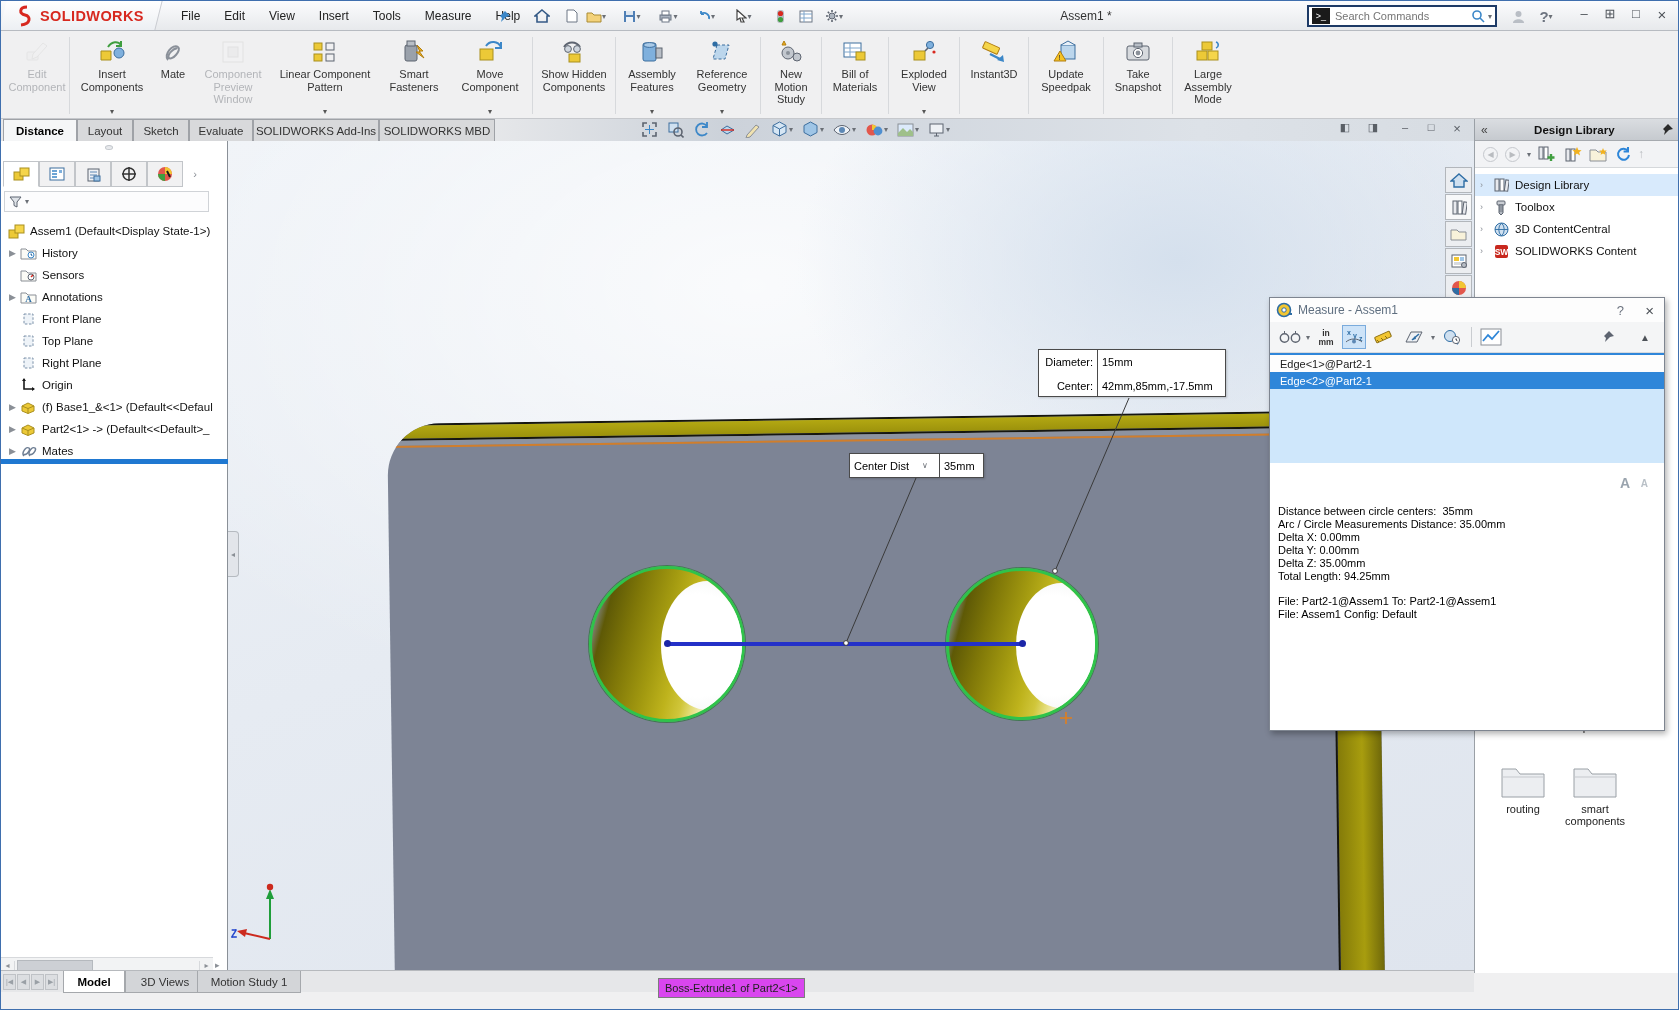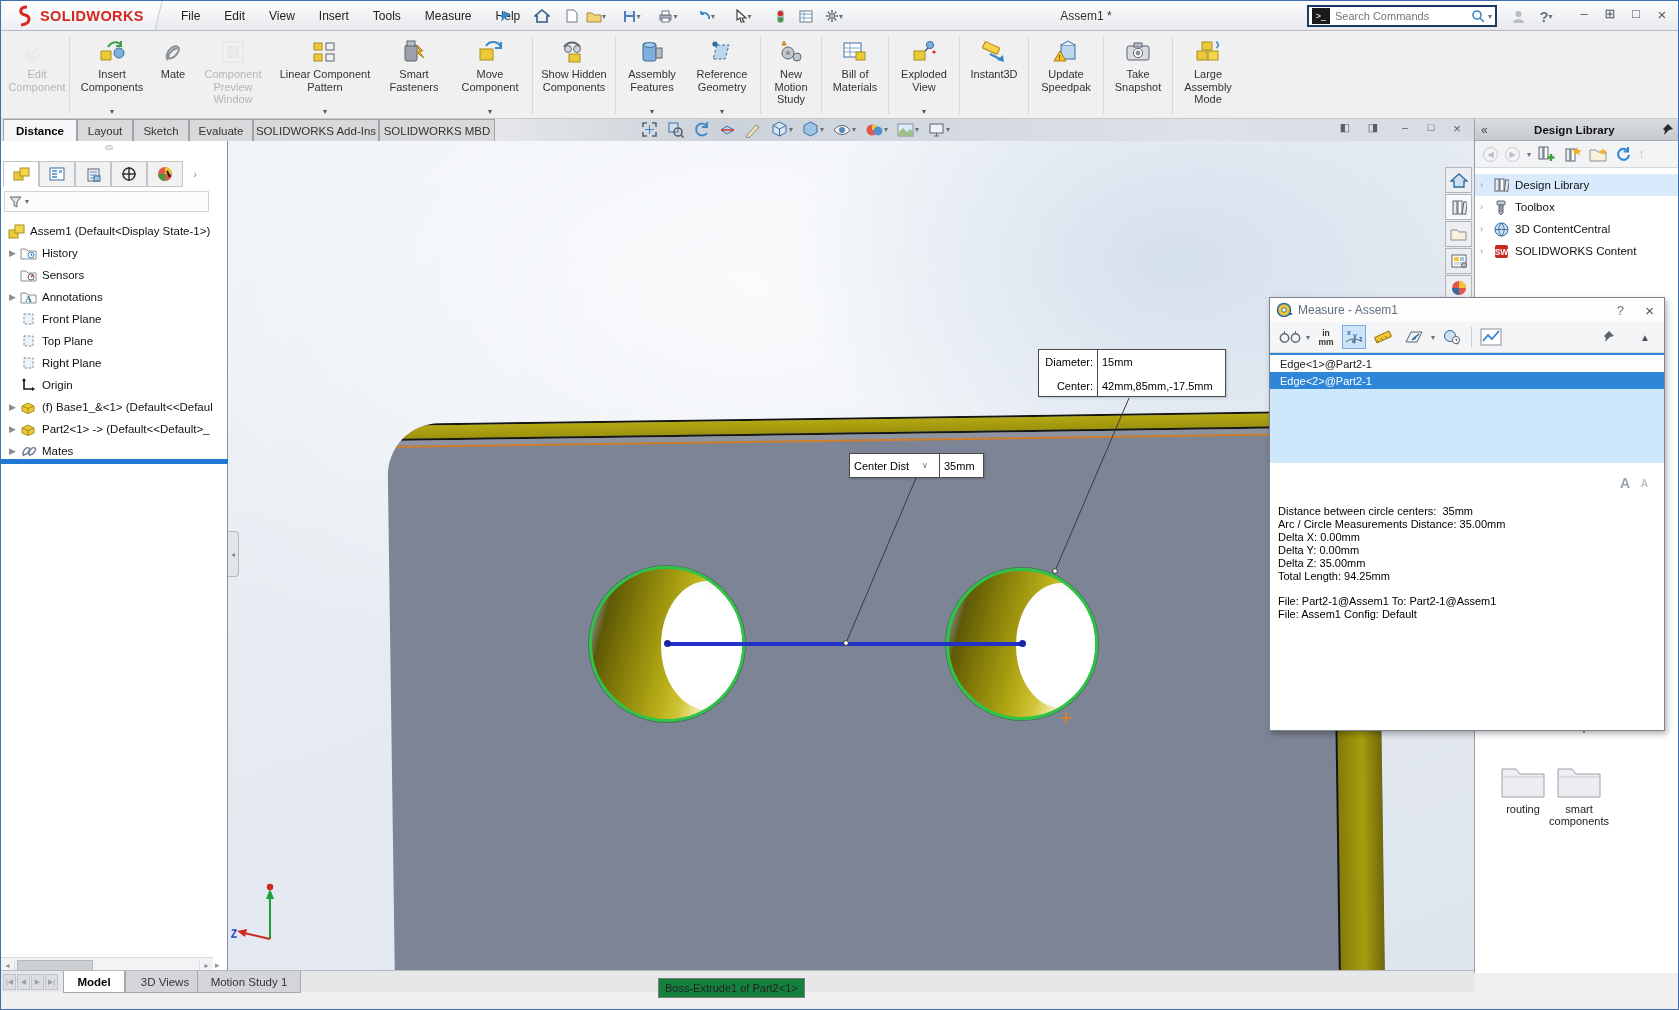--- a/index.html
+++ b/index.html
@@ -111,21 +111,21 @@
   
   #modeltabs{position:absolute;left:0;top:969px;width:1473px;height:22px;background:#e6e7e9;border-top:1px solid #b6b9bd;}
   .mtab{position:absolute;top:0;height:22px;display:flex;align-items:center;justify-content:center;font-size:11.5px;
     color:#333;background:#d3d5d8;border:1px solid #a5a8ac;border-top:none;}
   .mtab.active{background:#fff;font-weight:bold;color:#000;}
   .navbtn{position:absolute;top:3px;width:13px;height:16px;background:#dcdee1;border:1px solid #bfc2c6;font-size:7px;
     color:#9aa0a6;display:flex;align-items:center;justify-content:center;}
   #statusbar{position:absolute;left:0;top:991px;width:1679px;height:19px;background:#f0f0f1;border-top:1px solid #c9ccd0;
     font-size:11px;color:#333;}
   .sdiv{position:absolute;top:2px;width:1px;height:14px;background:#d5d8db;}
-  #tooltip{position:absolute;left:657px;top:977px;height:20px;background:#15803d;border:1px solid #7c7c7c;z-index:60;
+  #tooltip{position:absolute;left:657px;top:977px;height:20px;background:#d946ef;border:1px solid #7c7c7c;z-index:60;
     font-size:11px;color:#222;display:flex;align-items:center;padding:0 6px;}
   svg{display:block;}
 </style>
 </head>
 <body>
 
 <div id="app">
 
   <div id="titlebar">
     <div id="logo">
@@ -908,21 +908,21 @@
         </svg>
       <span style="margin-top:4px">parts</span>
     </div>
     <div class="tp-folder" style="left:12px;top:642px;width:72px">
       <svg width="46" height="38">
           <path d="M2 8 H16 L20 13 H44 V36 H2 z" fill="#eceef1" stroke="#9aa0a6"></path>
           <path d="M2 16 H44" stroke="#c5c8cd"></path>
         </svg>
       <span style="margin-top:4px">routing</span>
     </div>
-    <div class="tp-folder" style="left:68px;top:642px;width:72px">
+    <div class="tp-folder" style="left:84px;top:642px;width:72px">
       <svg width="46" height="38">
           <path d="M2 8 H16 L20 13 H44 V36 H2 z" fill="#eceef1" stroke="#9aa0a6"></path>
           <path d="M2 16 H44" stroke="#c5c8cd"></path>
         </svg>
       <span style="margin-top:4px">smart components</span>
     </div>
   </div>
 
   <div id="measure">
     <div id="m-title">

